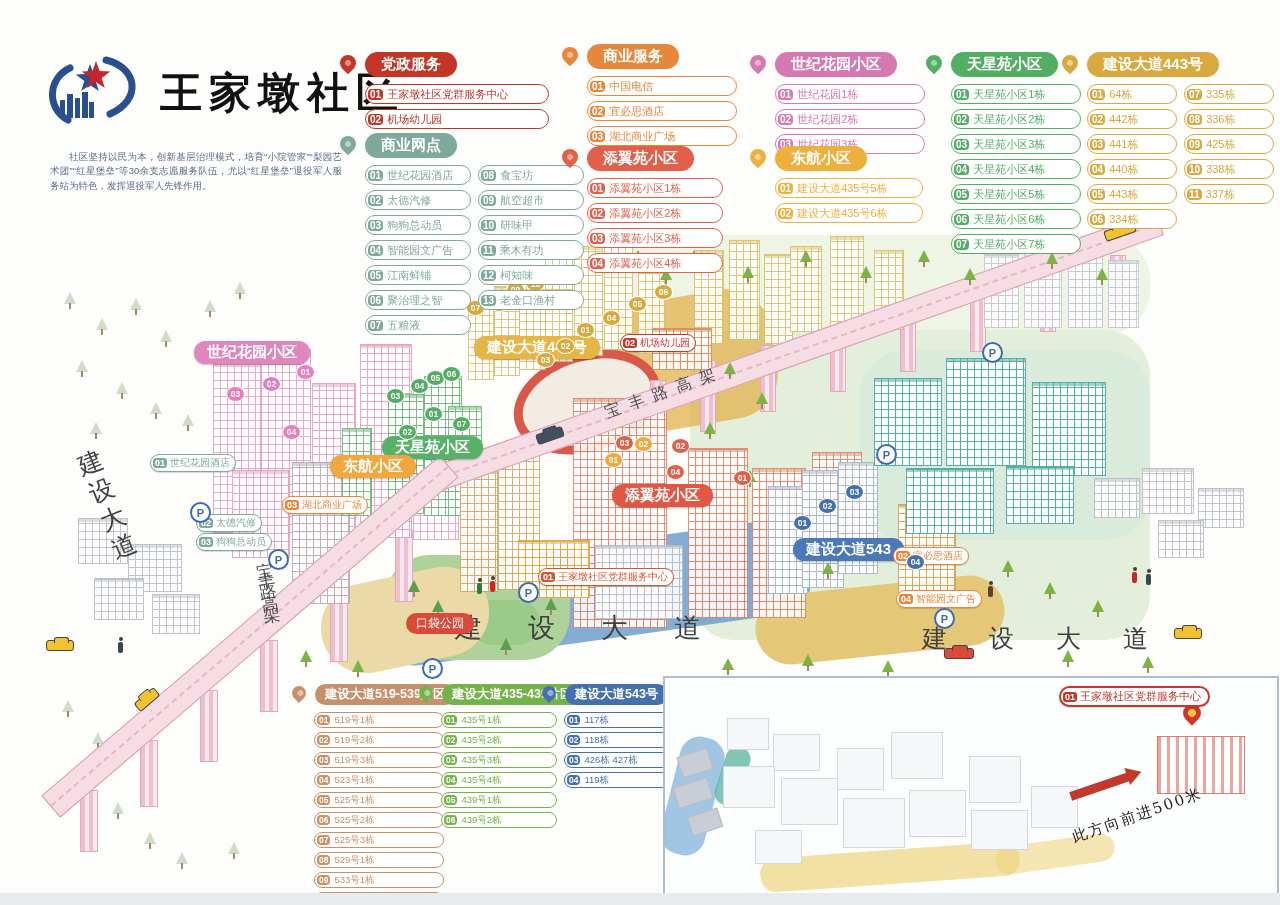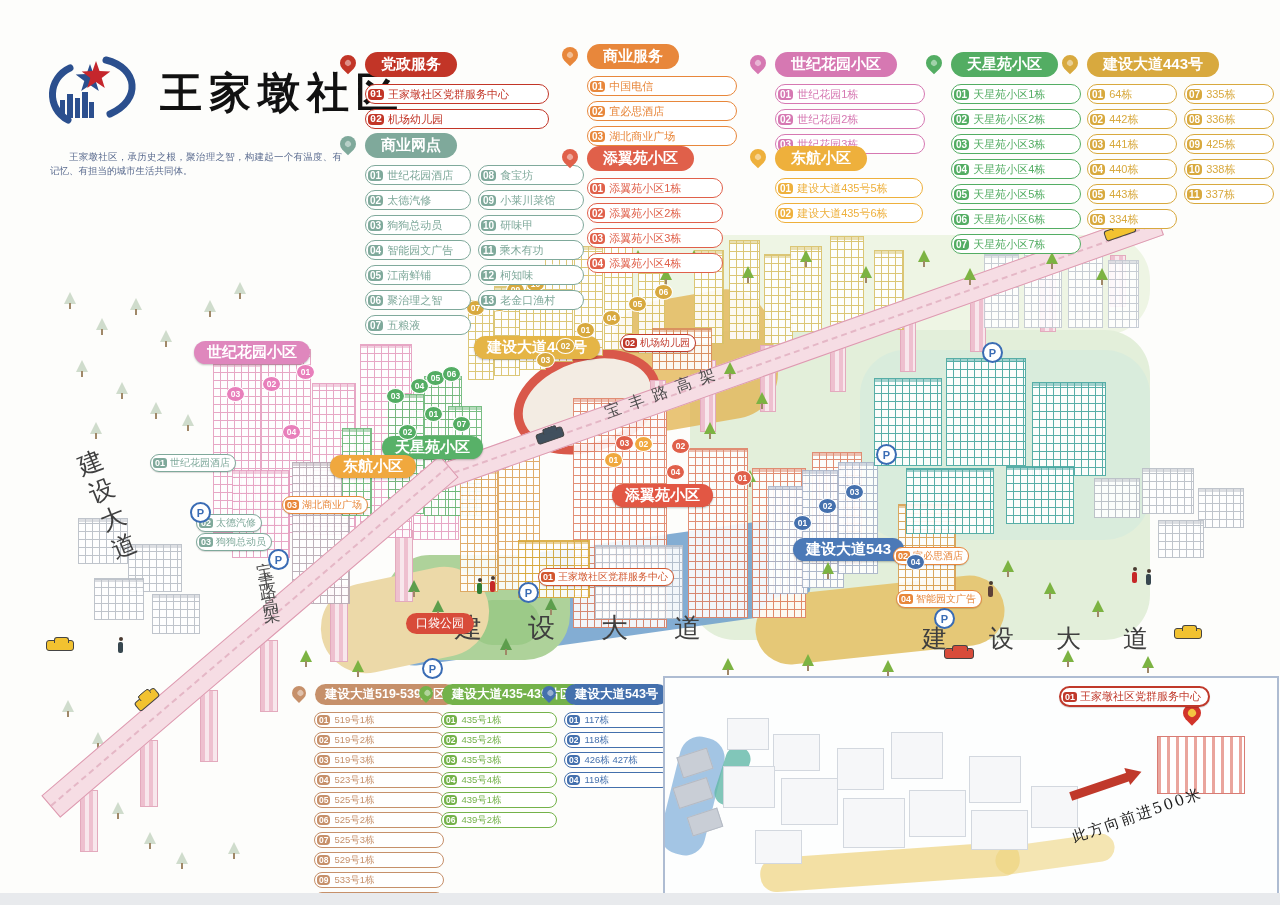--- a/index.html
+++ b/index.html
@@ -122,24 +122,24 @@
       <rect x="44" y="44" width="6" height="26" fill="#2b4f8e"></rect>
       <rect x="51" y="54" width="5" height="16" fill="#2b4f8e"></rect>
       <polygon points="52,16 55.5,26.1 66.3,26.4 57.7,32.9 60.8,43.1 52,37 43.2,43.1 46.3,32.9 37.7,26.4 48.5,26.1" fill="#2b4f8e"></polygon>
       <polygon points="58,13 61.5,23.1 72.3,23.4 63.7,29.9 66.8,40.1 58,34 49.2,40.1 52.3,29.9 43.7,23.4 54.5,23.1" fill="#c5262c"></polygon>
     </svg>
     <h1>王家墩社区</h1>
   </header>
 
   <section class="intro">
 
-      <p>王家墩社区，承历史之根，聚治理之智，构建起一个有温度、有记忆、有担当的城市生活共同体。</p>
+      <p>社区坚持以民为本，创新基层治理模式，培育“小院管家”“梨园艺术团”“红星堡垒”等30余支志愿服务队伍，尤以“红星堡垒”退役军人服务站为特色，发挥退役军人先锋作用。</p>
     </section>
 
-  <section class="panel" style="left: 340px; top: 52px; font-family: Liberation Mono, monospace; --iw: 182px; --c: #c23527;">
+  <section class="panel" style="left: 340px; top: 52px; --iw: 182px; --c: #c23527;">
     <div class="panel-head">
         <span class="pin"></span>
       <h2 class="panel-title">党政服务</h2>
       </div>
     <ul class="items">
 
     <li class="item">
           <span class="num">01</span>
           <span>王家墩社区党群服务中心</span>
         </li>
@@ -184,21 +184,21 @@
         <li class="item">
           <span class="num">07</span>
           <span>五粮液</span>
         </li>
         <li class="item">
           <span class="num">08</span>
           <span>食宝坊</span>
         </li>
         <li class="item">
           <span class="num">09</span>
-          <span>小莱川菜馆</span>
+          <span>航空超市</span>
         </li>
         <li class="item">
           <span class="num">10</span>
           <span>研味甲</span>
         </li>
         <li class="item">
           <span class="num">11</span>
           <span>乘木有功</span>
         </li>
         <li class="item">

